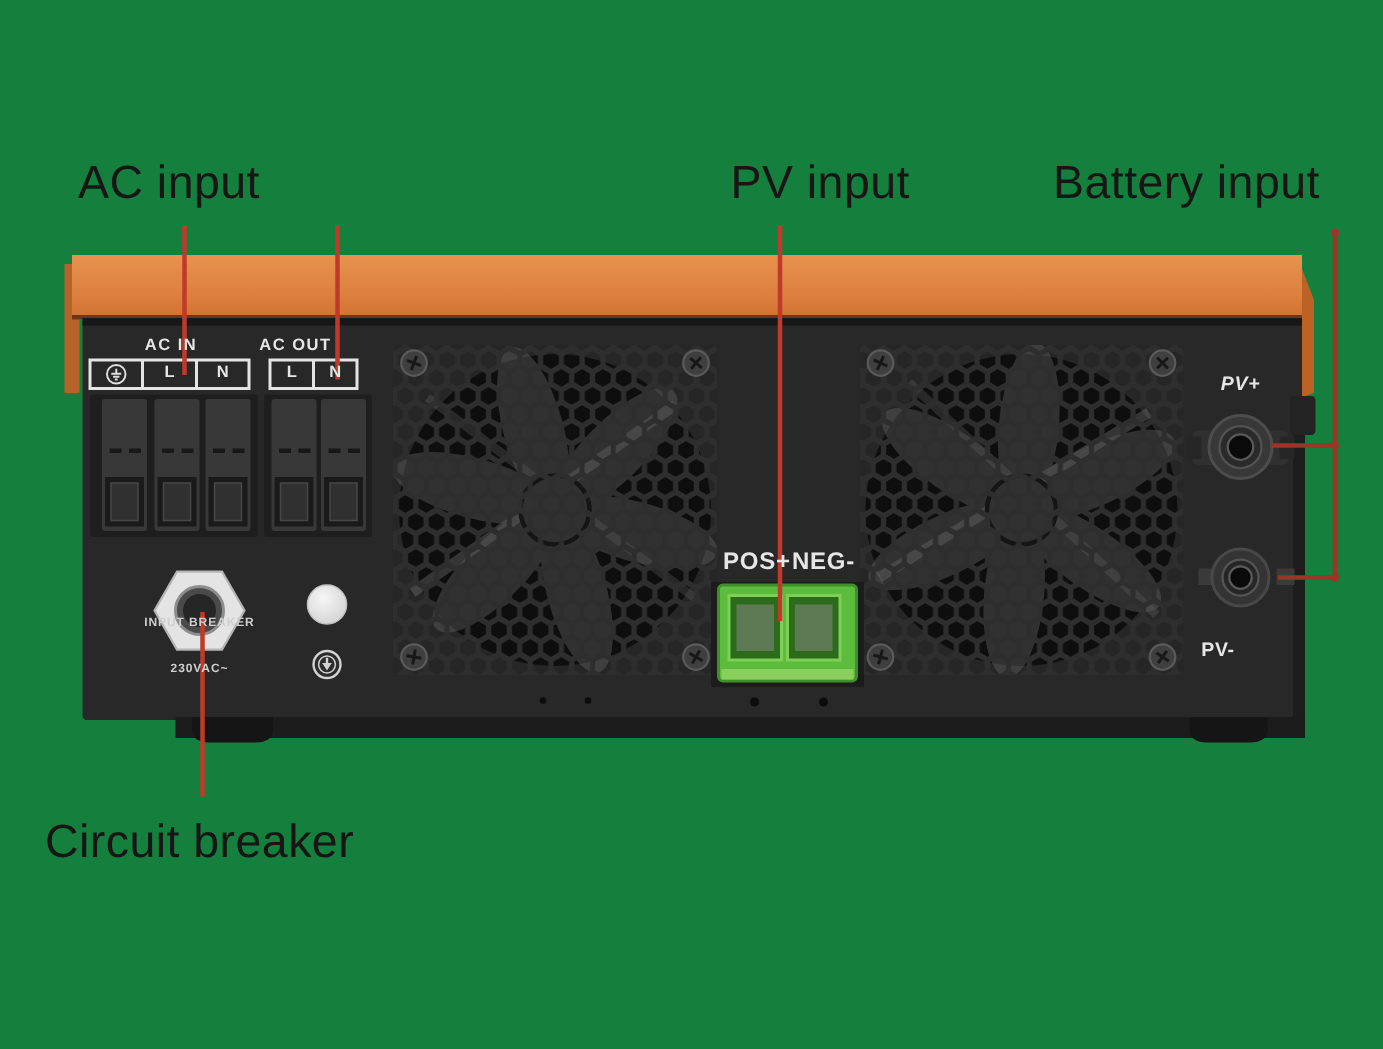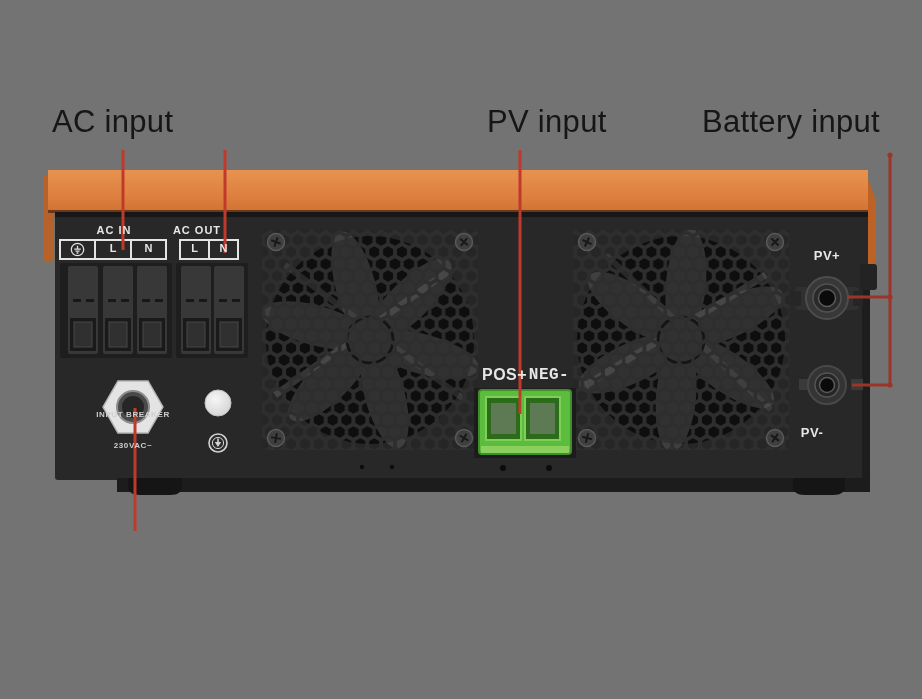--- a/index.html
+++ b/index.html
@@ -1,17 +1,17 @@
 <!DOCTYPE html>
 <html><head>
 <meta charset="utf-8">
 <style>
   html,body{margin:0;padding:0;background:#ffffff;}
   #stage{
-    position:relative;width:922px;height:699px;background:#737373;
+    position:relative;width:922px;height:699px;background:#15803d;
     font-family:"Liberation Sans",sans-serif;overflow:hidden;
   }
   #device-svg{position:absolute;left:0;top:0;}
   .callout{
     position:absolute;font-size:31px;color:#161616;letter-spacing:0.3px;
     white-space:nowrap;
   }
   .panel-label{
     position:absolute;color:#e6e6e6;font-weight:bold;text-align:center;
     white-space:nowrap;
@@ -278,27 +278,28 @@
       <path d="M890,385 H852"></path>
       <circle cx="890" cy="155" r="2.6" fill="#9c3528" stroke="none"></circle>
       <circle cx="890" cy="297" r="2.6" fill="#9c3528" stroke="none"></circle>
       <circle cx="890" cy="385" r="2.6" fill="#9c3528" stroke="none"></circle>
     </g>
   </svg>
 
   <div class="callout" style="left:52px;top:104px;">AC input</div>
   <div class="callout" style="left:702px;top:104px;">Battery input</div>
   <div class="callout" style="left:487px;top:104px;">PV input</div>
+  <div class="callout" style="left:30px;top:543px;">Circuit breaker</div>
 
   <div class="panel-label lbl-11" style="left:78px;top:224px;width:72px;">AC IN</div>
   <div class="panel-label lbl-11" style="left:168px;top:224px;width:58px;">AC OUT</div>
   <div class="panel-label lbl-cell" style="left:95px;top:242px;width:36px;">L</div>
   <div class="panel-label lbl-cell" style="left:131px;top:242px;width:35px;">N</div>
   <div class="panel-label lbl-cell" style="left:180px;top:242px;width:29px;">L</div>
   <div class="panel-label lbl-cell" style="left:209px;top:242px;width:29px;">N</div>
   <div class="panel-label lbl-breaker" style="left:73px;top:410px;width:120px;">INPUT BREAKER</div>
   <div class="panel-label lbl-breaker" style="left:73px;top:441px;width:120px;">230VAC~</div>
   <div class="panel-label lbl-posneg" style="left:482px;top:366px;width:44px;">POS+</div>
-  <div class="panel-label lbl-posneg" style="left:527px;top:366px;width:44px;font-family:Liberation Mono, monospace;">NEG-</div>
-  <div class="panel-label lbl-pv" style="left:801px;top:248px;width:52px;">PV+</div>
+  <div class="panel-label lbl-posneg" style="left:527px;top:366px;width:44px;">NEG-</div>
+  <div class="panel-label lbl-pv" style="left:801px;top:248px;width:52px;font-style:italic;">PV+</div>
   <div class="panel-label lbl-pv" style="left:786px;top:425px;width:52px;">PV-</div>
 
 </div>
 
 </body></html>

